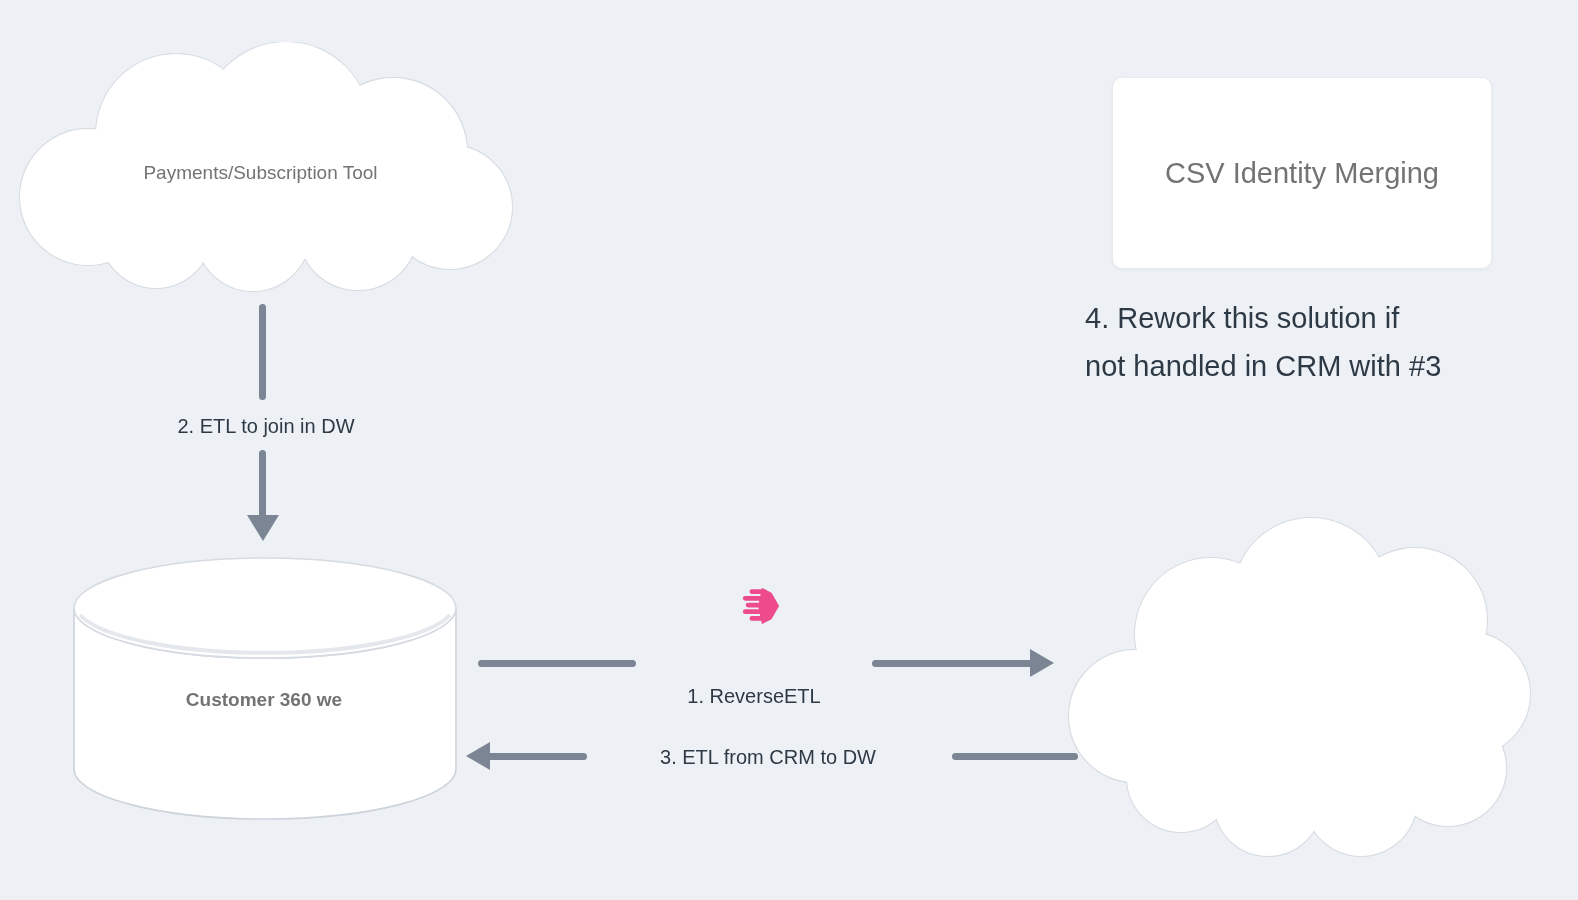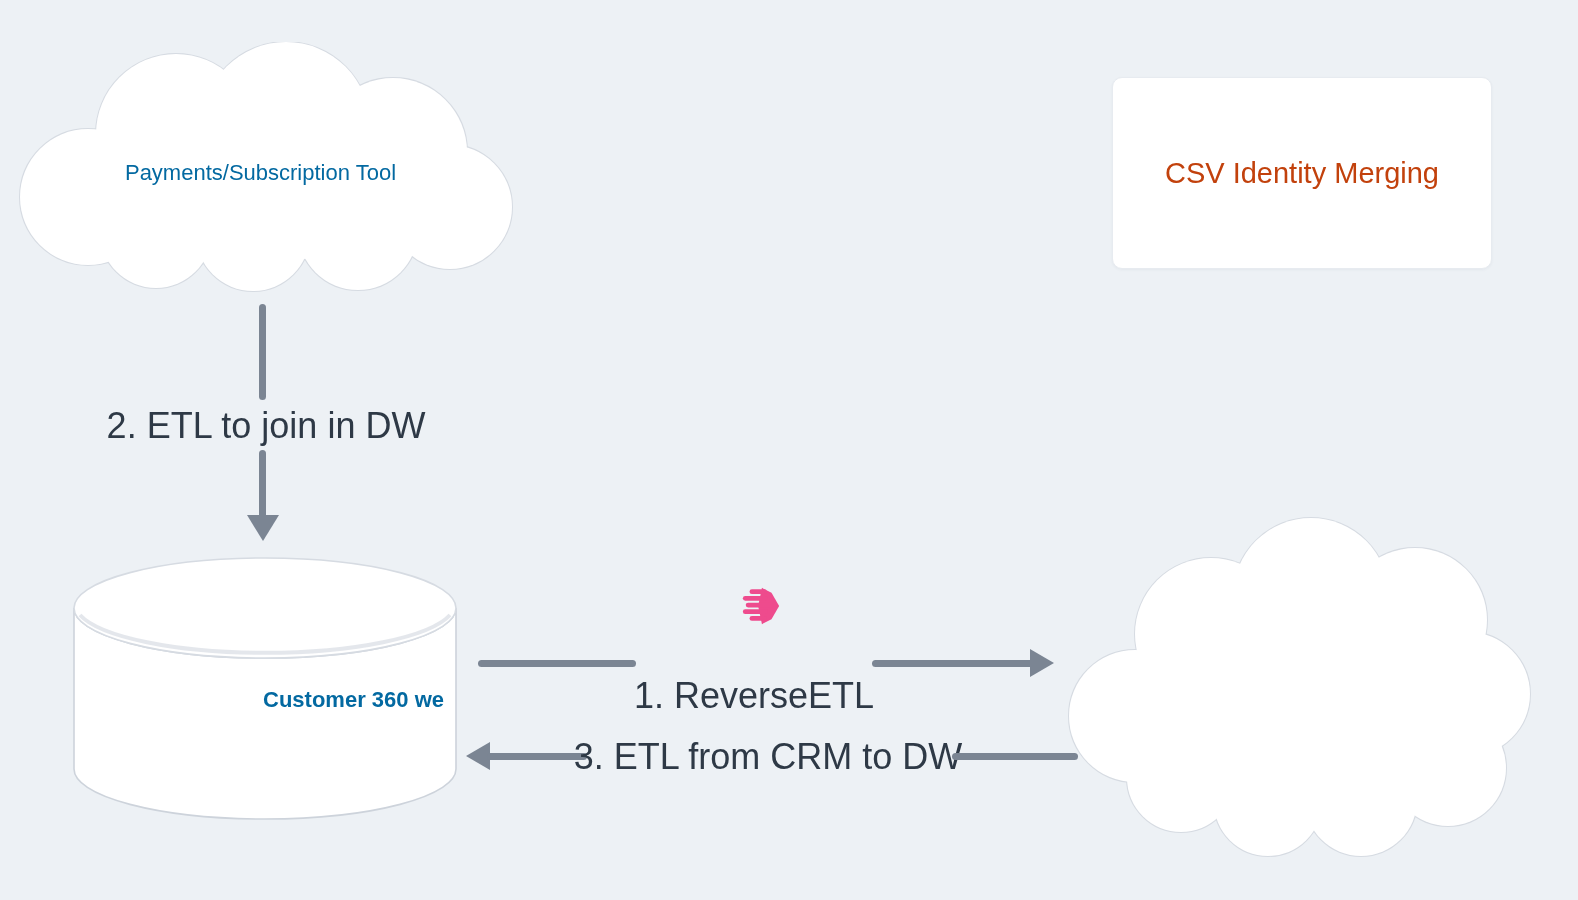--- a/index.html
+++ b/index.html
@@ -9,32 +9,32 @@
   }
   .stage{
     position:relative;
     width:1578px;height:900px;
     background:#edf1f5;
     overflow:hidden;
   }
   .node-label{
     position:absolute;
     display:flex;align-items:center;justify-content:center;
-    text-align:right;
-    color:#0369a1;
-    font-size:22px;
+    text-align:center;
+    color:#737373;
+    font-size:19px;
     line-height:47px;
     pointer-events:none;
   }
   .edge-label{
     position:absolute;
     transform:translate(-50%,-50%);
     white-space:nowrap;
     color:#2e3946;
-    font-size:36px;
+    font-size:20px;
   }
   .line{
     position:absolute;
     background:#7b8593;
     border-radius:4px;
   }
   .arrowhead{
     position:absolute;
     width:0;height:0;
   }
@@ -54,21 +54,21 @@
     border-right:24px solid #7b8593;
   }
   .csv-box{
     position:absolute;
     left:1112px;top:77px;width:378px;height:190px;
     background:#ffffff;
     border:1px solid #e7ebf0;
     border-radius:10px;
     box-shadow:0 1px 3px rgba(40,50,70,.05);
     display:flex;align-items:center;justify-content:center;
-    color:#c2410c;font-size:29px;
+    color:#737373;font-size:29px;
   }
   .note{
     position:absolute;
     left:1085px;top:294px;
     color:#2e3946;
     font-size:29px;
     line-height:48px;
   }
   svg{position:absolute;display:block;}
 </style>
@@ -99,20 +99,24 @@
       <circle cx="148" cy="190" r="56"></circle>
       <ellipse cx="265" cy="148" rx="168" ry="70"></ellipse>
     </g>
   </svg>
   <div class="node-label" style="left:8px;top:50px;width:505px;height:245px;">Payments/Subscription Tool</div>
 
   <div class="csv-box">
     <span>CSV Identity Merging</span>
   </div>
 
+  <div class="note">
+    <div>4. Rework this solution if</div>
+    <div>not handled in CRM with #3</div>
+  </div>
 
   <div class="line" style="left:259px;top:304px;width:7px;height:96px;"></div>
   <div class="edge-label" style="left:266px;top:426px;">2. ETL to join in DW</div>
   <div class="line" style="left:259px;top:450px;width:7px;height:68px;"></div>
   <div class="arrowhead head-down" style="left:247px;top:515px;"></div>
 
   <svg style="left:70px;top:553px;" width="390" height="270" viewBox="0 0 390 270">
     <path d="M4 55 L4 216 A191 50 0 0 0 386 216 L386 55 A191 50 0 0 1 4 55 Z" fill="#ffffff" stroke="#cdd3db" stroke-width="1.6"></path>
     <ellipse cx="195" cy="55" rx="191" ry="50" fill="#ffffff" stroke="#d6dbe2" stroke-width="1.6"></ellipse>
     <path d="M10 62 A190 49 0 0 0 380 62" fill="none" stroke="#dfe3e9" stroke-width="4" opacity="0.85"></path>

